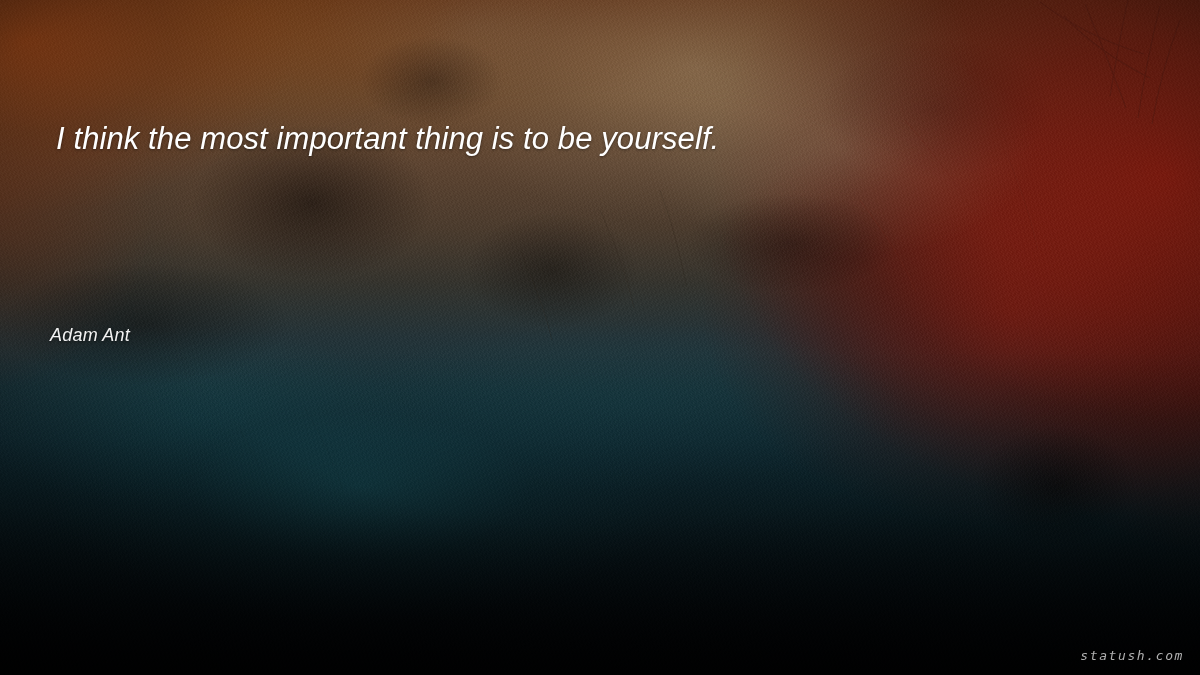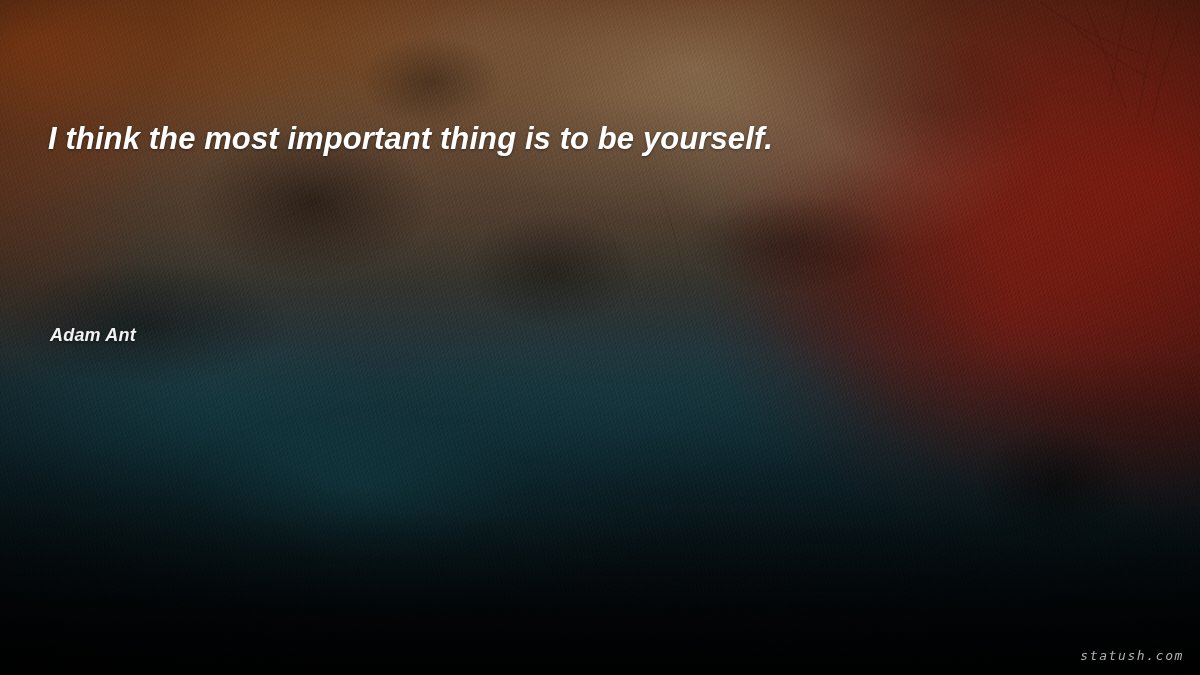--- a/index.html
+++ b/index.html
@@ -114,41 +114,41 @@
   .bg-branches svg { width: 100%; height: 100%; display: block; }
 
   
   .content {
     position: absolute;
     inset: 0;
   }
 
   .quote-text {
     position: absolute;
-    left: 48px;
+    left: 56px;
     top: 118px;
     width: 1060px;
     font-size: 31px;
     line-height: 42px;
     font-style: italic;
-    font-weight: 700;
+    font-weight: 400;
     color: #ffffff;
     letter-spacing: 0.1px;
     text-shadow: 0 1px 3px rgba(0,0,0,0.45);
     white-space: pre-wrap;
   }
 
   .quote-author {
     position: absolute;
     left: 50px;
     top: 323px;
     font-size: 18px;
     line-height: 24px;
     font-style: italic;
-    font-weight: 700;
+    font-weight: 400;
     color: #f2f2f2;
     letter-spacing: 0.2px;
     text-shadow: 0 1px 3px rgba(0,0,0,0.5);
   }
 
   .watermark {
     position: absolute;
     right: 16px;
     bottom: 11px;
     font-family: "DejaVu Sans Mono", "Liberation Mono", monospace;

